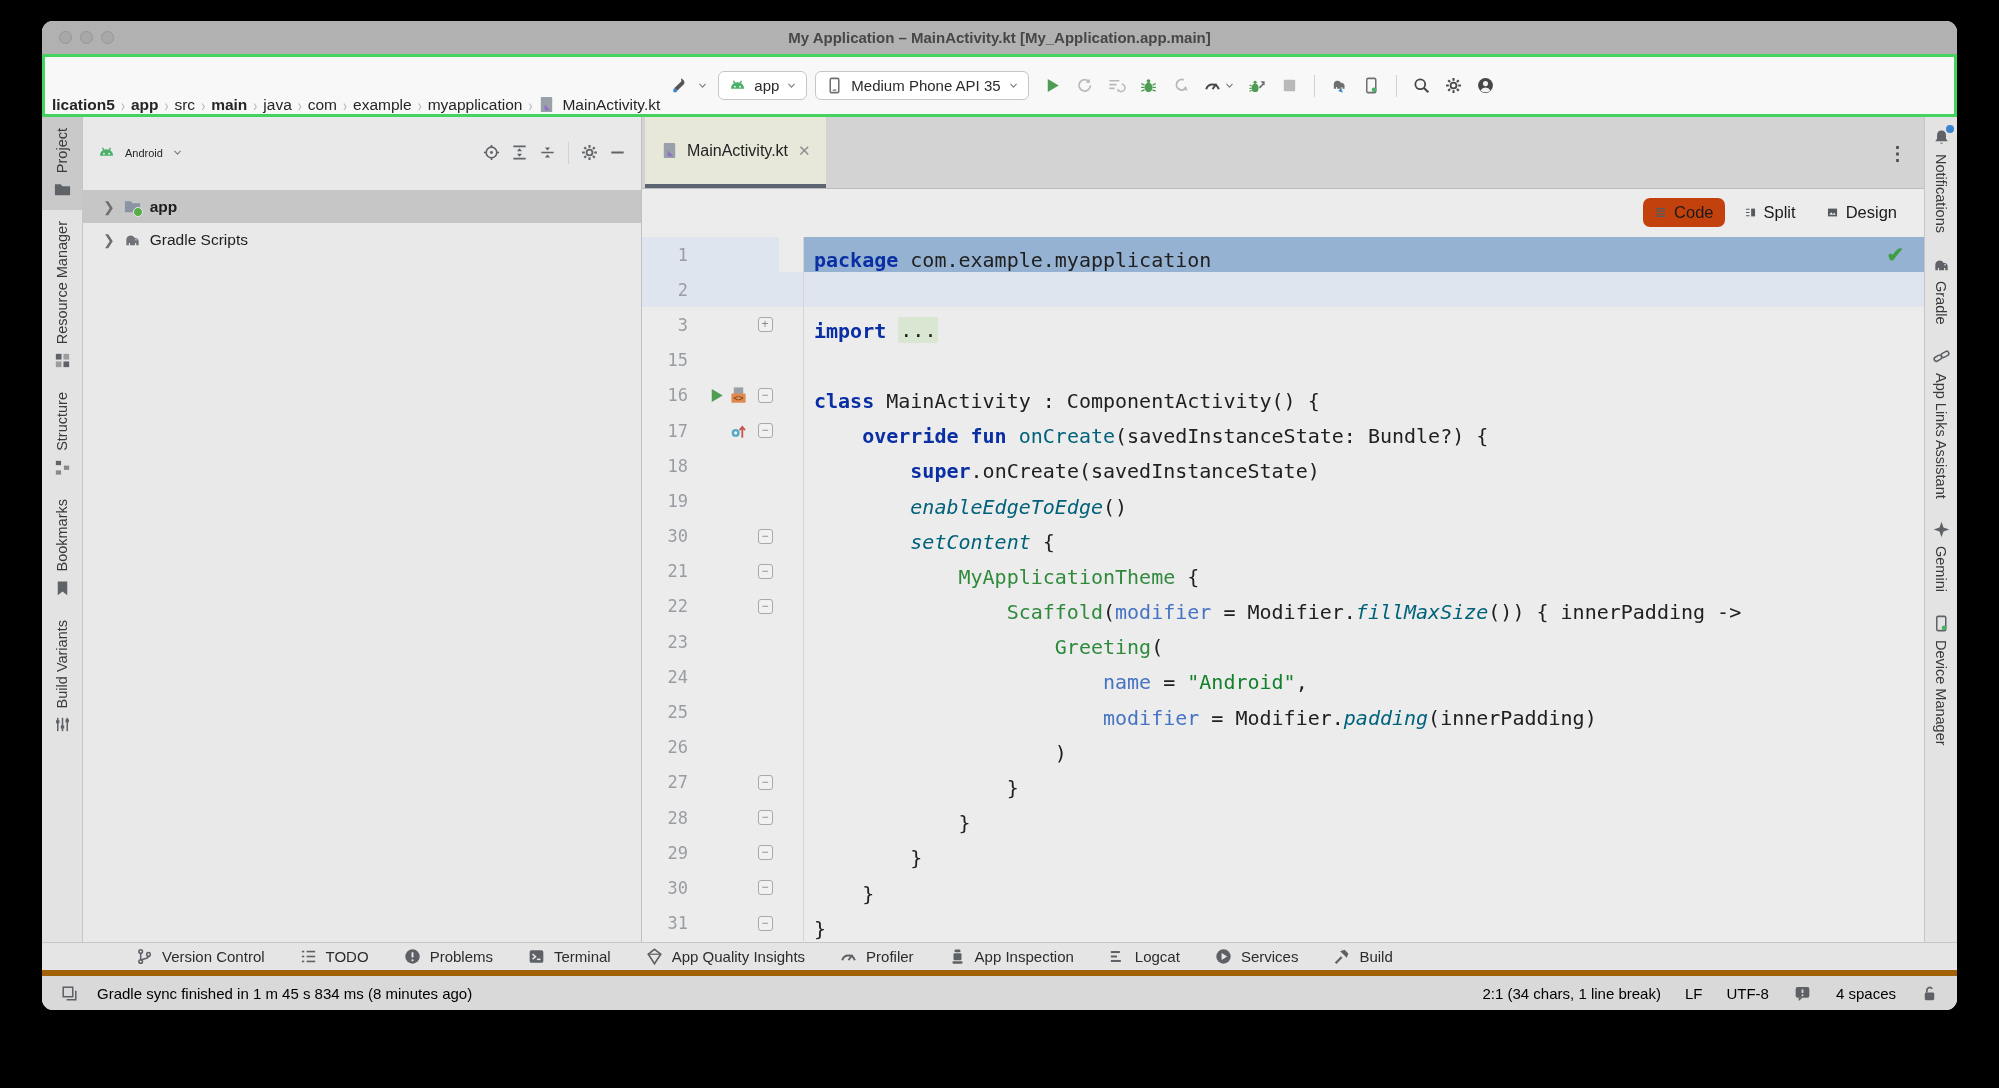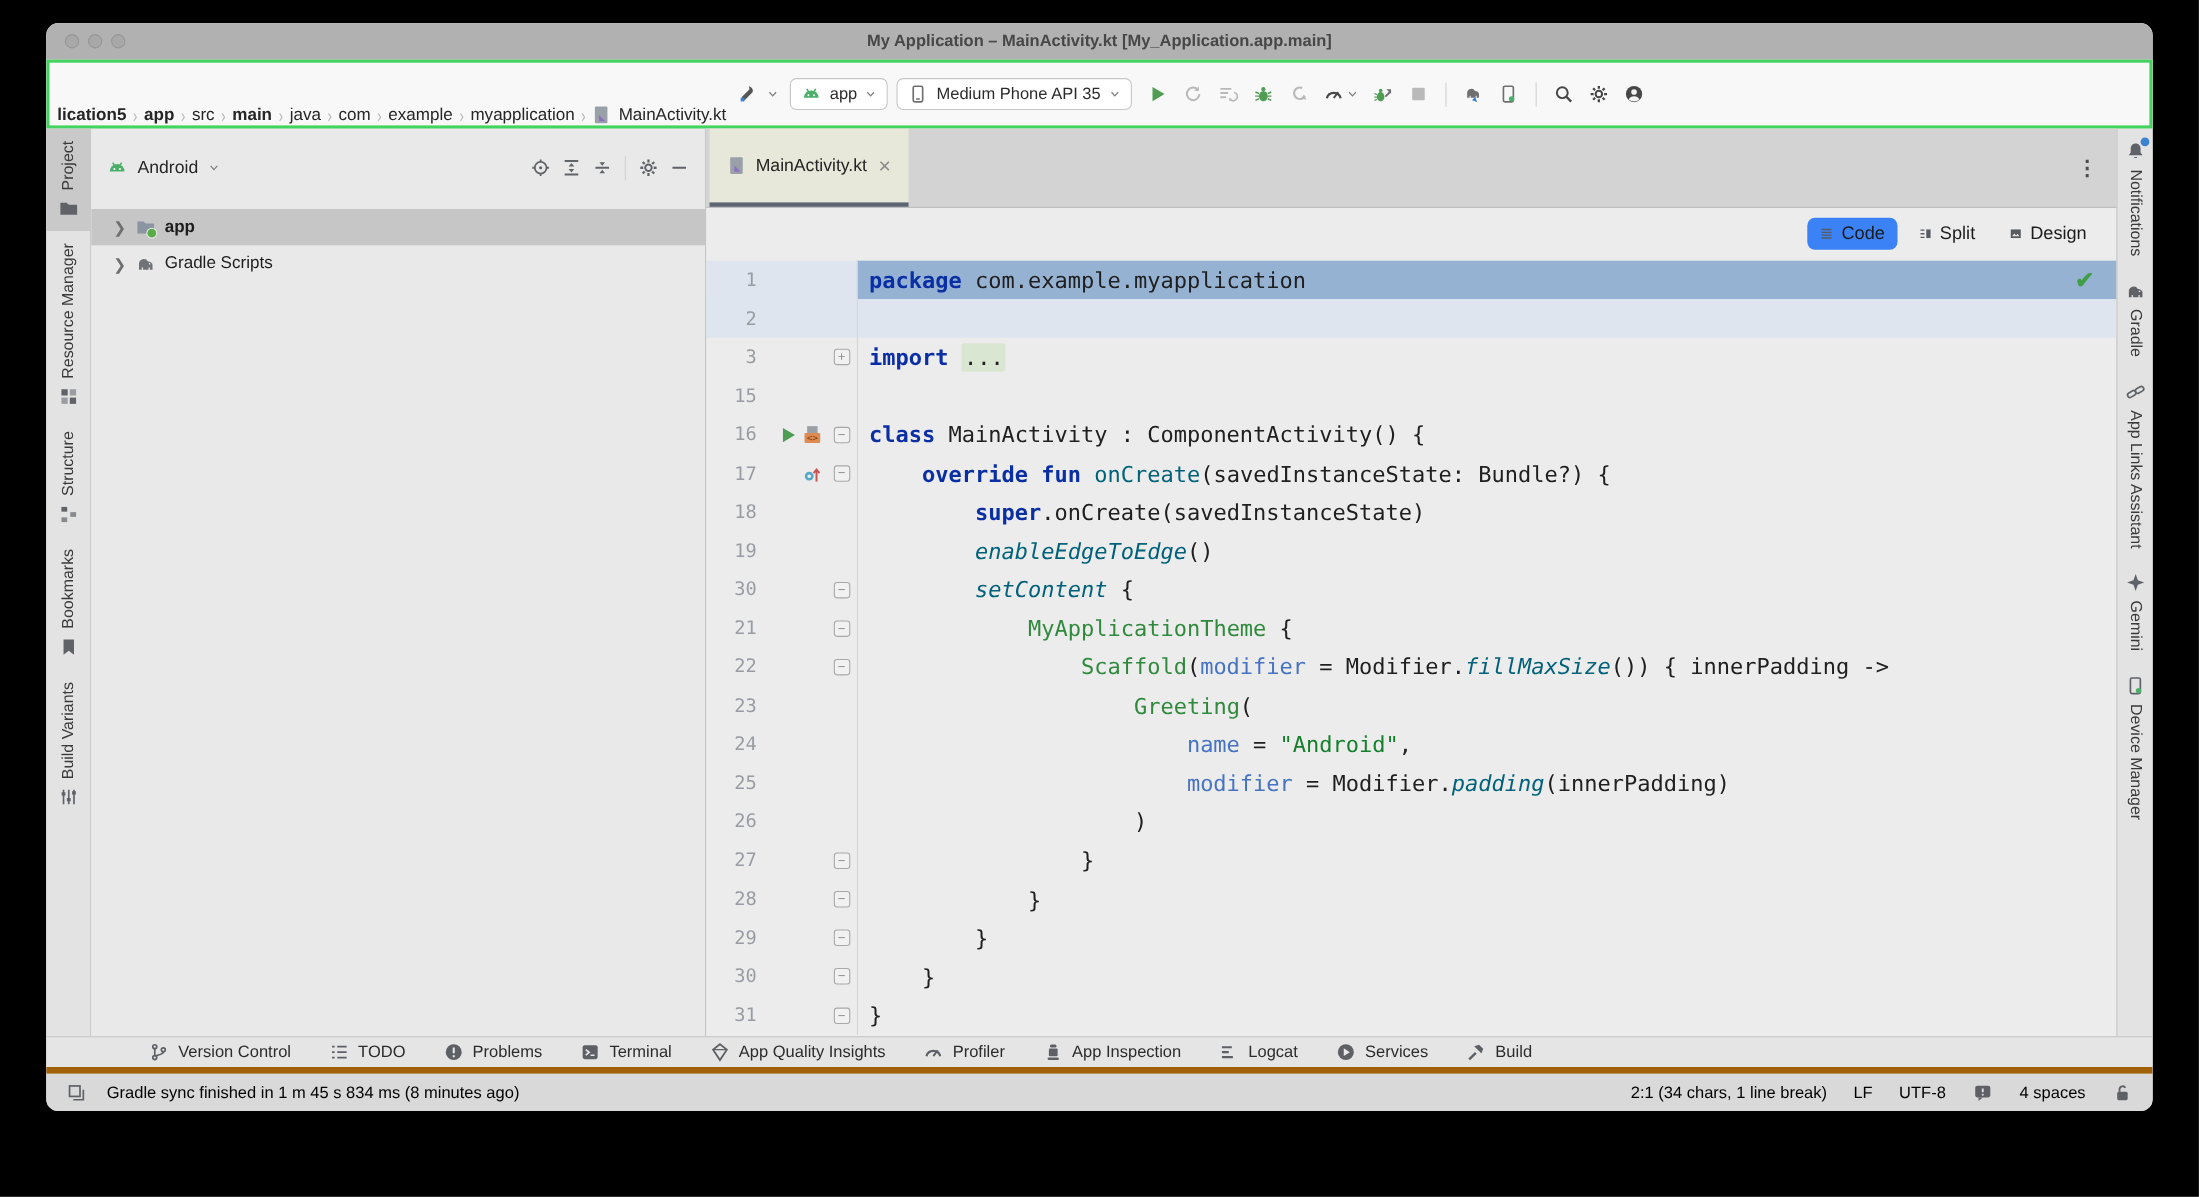--- a/index.html
+++ b/index.html
@@ -36,54 +36,54 @@
   .stripe.right{flex:0 0 32px;border-left:1px solid #c6c6c6;}
   .vtab{display:flex;flex-direction:column;align-items:center;gap:7px;padding:11px 0;width:100%;color:#3a3a3a;}
   .vtab .lbl{font-size:14.5px;}
   .stripe.left .lbl{writing-mode:vertical-rl;transform:rotate(180deg);}
   .stripe.right .lbl{writing-mode:vertical-rl;}
   .vtab.selected{background:#c9c9c9;}
   .vtab .icwrap{color:#5f6368;position:relative;}
   .badge{position:absolute;right:-3px;top:-3px;width:8px;height:8px;border-radius:50%;background:#3b82d0;}
   
   .project{flex:0 0 558px;background:#e9e9e9;border-right:1px solid #c0c0c0;display:flex;flex-direction:column;min-width:0;}
-  .panel-head{flex:0 0 71px;display:flex;align-items:center;padding:0 14px;gap:9px;font-size:16px;color:#262626;}
+  .panel-head{flex:0 0 71px;display:flex;align-items:center;padding:0 14px;gap:9px;font-size:11px;color:#262626;}
   .panel-head .grow{flex:1;}
   .phicon{color:#606468;}
   .tree{padding-top:2px;}
   .tree-row{height:33px;display:flex;align-items:center;gap:8px;padding-left:20px;font-size:15.5px;color:#1e1e1e;}
   .tree-row.selected{background:#c6c6c6;}
   .tree-row.bold .tlabel{font-weight:700;}
   .tree-chev{color:#6f6f6f;font-size:14px;}
   .ficowrap{position:relative;width:19px;height:19px;color:#8a94a2;}
   .greendot{position:absolute;right:-1px;bottom:-1px;width:8px;height:8px;border-radius:50%;background:#57ad48;border:1.5px solid #e9e9e9;}
   
   .editor-col{flex:1;display:flex;flex-direction:column;min-width:0;background:#ececec;}
   .tabbar{flex:0 0 71px;background:#d3d3d3;border-bottom:1px solid #bdbdbd;display:flex;align-items:stretch;position:relative;padding-left:3px;}
   .tab{display:flex;align-items:center;gap:8px;padding:0 15px;background:#e7e8da;border-bottom:4px solid #5d6573;font-size:16px;color:#232323;}
   .tab-close{color:#8d8d8d;font-size:15px;margin-left:2px;}
   .tab-more{position:absolute;right:16px;top:50%;transform:translateY(-50%);color:#4c4c4c;font-size:19px;font-weight:700;letter-spacing:1px;}
   .editor-body{flex:1;position:relative;overflow:hidden;}
   .viewmodes{position:absolute;top:9px;right:16px;display:flex;gap:8px;align-items:center;z-index:5;}
   .vm{display:flex;align-items:center;gap:7px;font-size:16.5px;color:#1b1b1b;padding:5px 11px;border-radius:7px;}
-  .vm.selected{background:#3b82f6;}
+  .vm.selected{background:#c2410c;}
   .vm .icwrap{color:#565b60;}
   .code{position:absolute;top:48px;left:0;right:0;}
   .crow{display:flex;height:35.2px;position:relative;align-items:stretch;}
   .crow.caret{background:#dfe5ef;}
   .gutter{flex:0 0 134px;display:flex;align-items:center;}
   .crow.selline .gutter,.crow.caret .gutter{background:#dfe5ef;}
   .lnum{width:46px;text-align:right;color:#999da3;font:17px "DejaVu Sans Mono",monospace;}
   .gicons{width:60px;display:flex;justify-content:flex-end;align-items:center;gap:3px;padding-right:3px;}
   .fold{width:28px;position:relative;display:flex;justify-content:center;align-items:center;}
   .fold.fline::before{content:"";position:absolute;left:50%;top:0;bottom:0;width:1px;background:#c3c3c3;}
   .fmark{width:15px;height:15px;border:1px solid #a9a9a9;background:#f1f1f1;border-radius:3px;color:#8b8b8b;
          font-size:12px;line-height:12px;text-align:center;z-index:1;box-sizing:border-box;}
-  .ctext{flex:1;font:20px "DejaVu Sans Mono",monospace;white-space:pre;color:#202020;display:flex;align-items:center;
-         border-left:1px solid #d5d5d5;padding-left:10px;}
+  .ctext{flex:1;font:20px "DejaVu Sans Mono",monospace;white-space:pre;color:#202020;display:flex;align-items:flex-end;
+         border-left:1px solid #d5d5d5;padding-left:10px;margin-left:24px;}
   .crow.selline .ctext{background:#96b2d2;}
   .tk-kw{color:#0a2ea4;font-weight:700;}
   .tk-fn{color:#00627a;}
   .tk-fni{color:#00627a;font-style:italic;}
   .tk-comp{color:#2f8a3c;}
   .tk-param{color:#4673c2;}
   .tk-str{color:#13802c;}
   .tk-folded{background:#d9e6d2;padding:1px 2px;border-radius:2px;}
   .check{position:absolute;right:20px;top:50%;transform:translateY(-50%);color:#3f9e46;font-size:21px;font-weight:700;z-index:4;}
   

